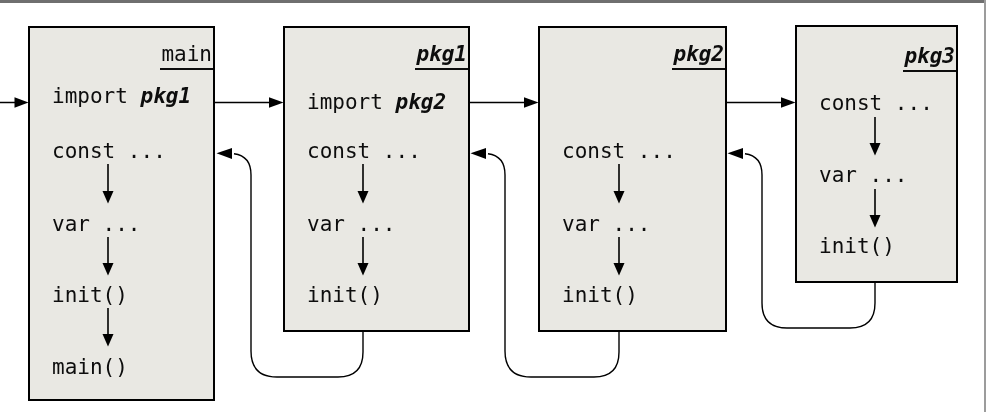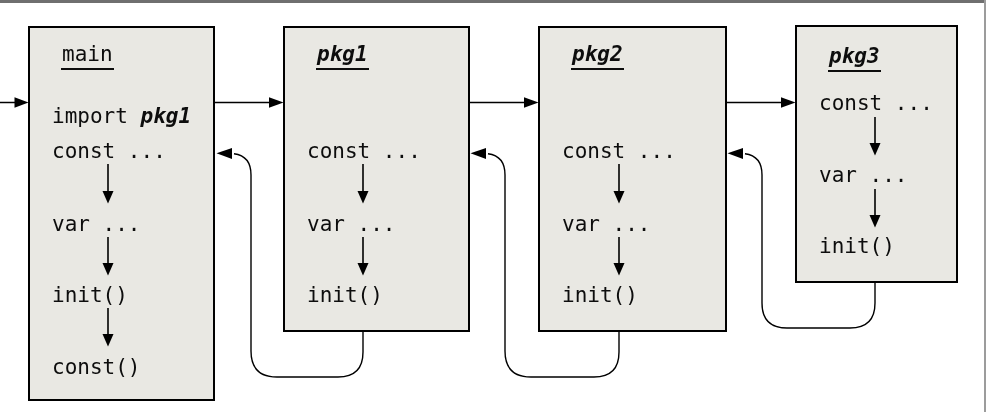--- a/index.html
+++ b/index.html
@@ -22,48 +22,49 @@
   .frame-right{position:absolute;right:0;top:0;width:2.5px;height:412px;background:var(--frame-right);}
   .box{
     position:absolute;background:var(--box-fill);
     border:2.5px solid var(--box-border);
   }
   .box-main{left:28px;top:26px;width:187px;height:375px;}
   .box-pkg1{left:283px;top:26px;width:187px;height:306px;}
   .box-pkg2{left:538px;top:26px;width:189px;height:306px;}
   .box-pkg3{left:795px;top:25px;width:163px;height:258px;}
   .line{position:absolute;left:22px;height:24px;line-height:24px;white-space:pre;}
-  .title-row{position:absolute;left:15px;width:100%;height:26px;line-height:26px;text-align:left;padding-left:16px;}
+  .title-row{position:absolute;left:0;width:100%;height:26px;line-height:26px;text-align:right;padding-left:16px;}
   .u{display:inline-block;border-bottom:2px solid var(--text);padding:0 1px 1px 1px;}
   .t-roman{font-style:normal;font-weight:500;}
   .t-italic{font-style:italic;font-weight:700;}
   .pkgname{font-style:italic;font-weight:700;}
   svg.wires{position:absolute;left:0;top:0;width:986px;height:412px;pointer-events:none;}
   svg .stroke{stroke:var(--line);fill:none;}
   svg .head{fill:var(--line);stroke:none;}
 </style>
 </head>
 <body>
 
 <div class="stage">
 
   <div class="frame-top"></div>
   <div class="frame-right"></div>
 
   <div class="box box-main">
     <div class="title-row" style="top:13px"><span class="u t-roman">main</span></div>
-    <div class="line" style="top:76px"><span>import</span> <span class="pkgname">pkg1</span></div>
+    <div class="line" style="top:56px"><span>import</span> <span class="pkgname">pkg1</span></div>
     <div class="line" style="top:111px">const ...</div>
     <div class="line" style="top:184px">var ...</div>
     <div class="line" style="top:255px">init()</div>
-    <div class="line" style="top:327px">const()</div>
+    <div class="line" style="top:327px">main()</div>
   </div>
 
   <div class="box box-pkg1">
     <div class="title-row" style="top:13px"><span class="u t-italic">pkg1</span></div>
+    <div class="line" style="top:62px"><span>import</span> <span class="pkgname">pkg2</span></div>
     <div class="line" style="top:111px">const ...</div>
     <div class="line" style="top:184px">var ...</div>
     <div class="line" style="top:255px">init()</div>
   </div>
 
   <div class="box box-pkg2">
     <div class="title-row" style="top:13px"><span class="u t-italic">pkg2</span></div>
     <div class="line" style="top:111px">const ...</div>
     <div class="line" style="top:184px">var ...</div>
     <div class="line" style="top:255px">init()</div>

